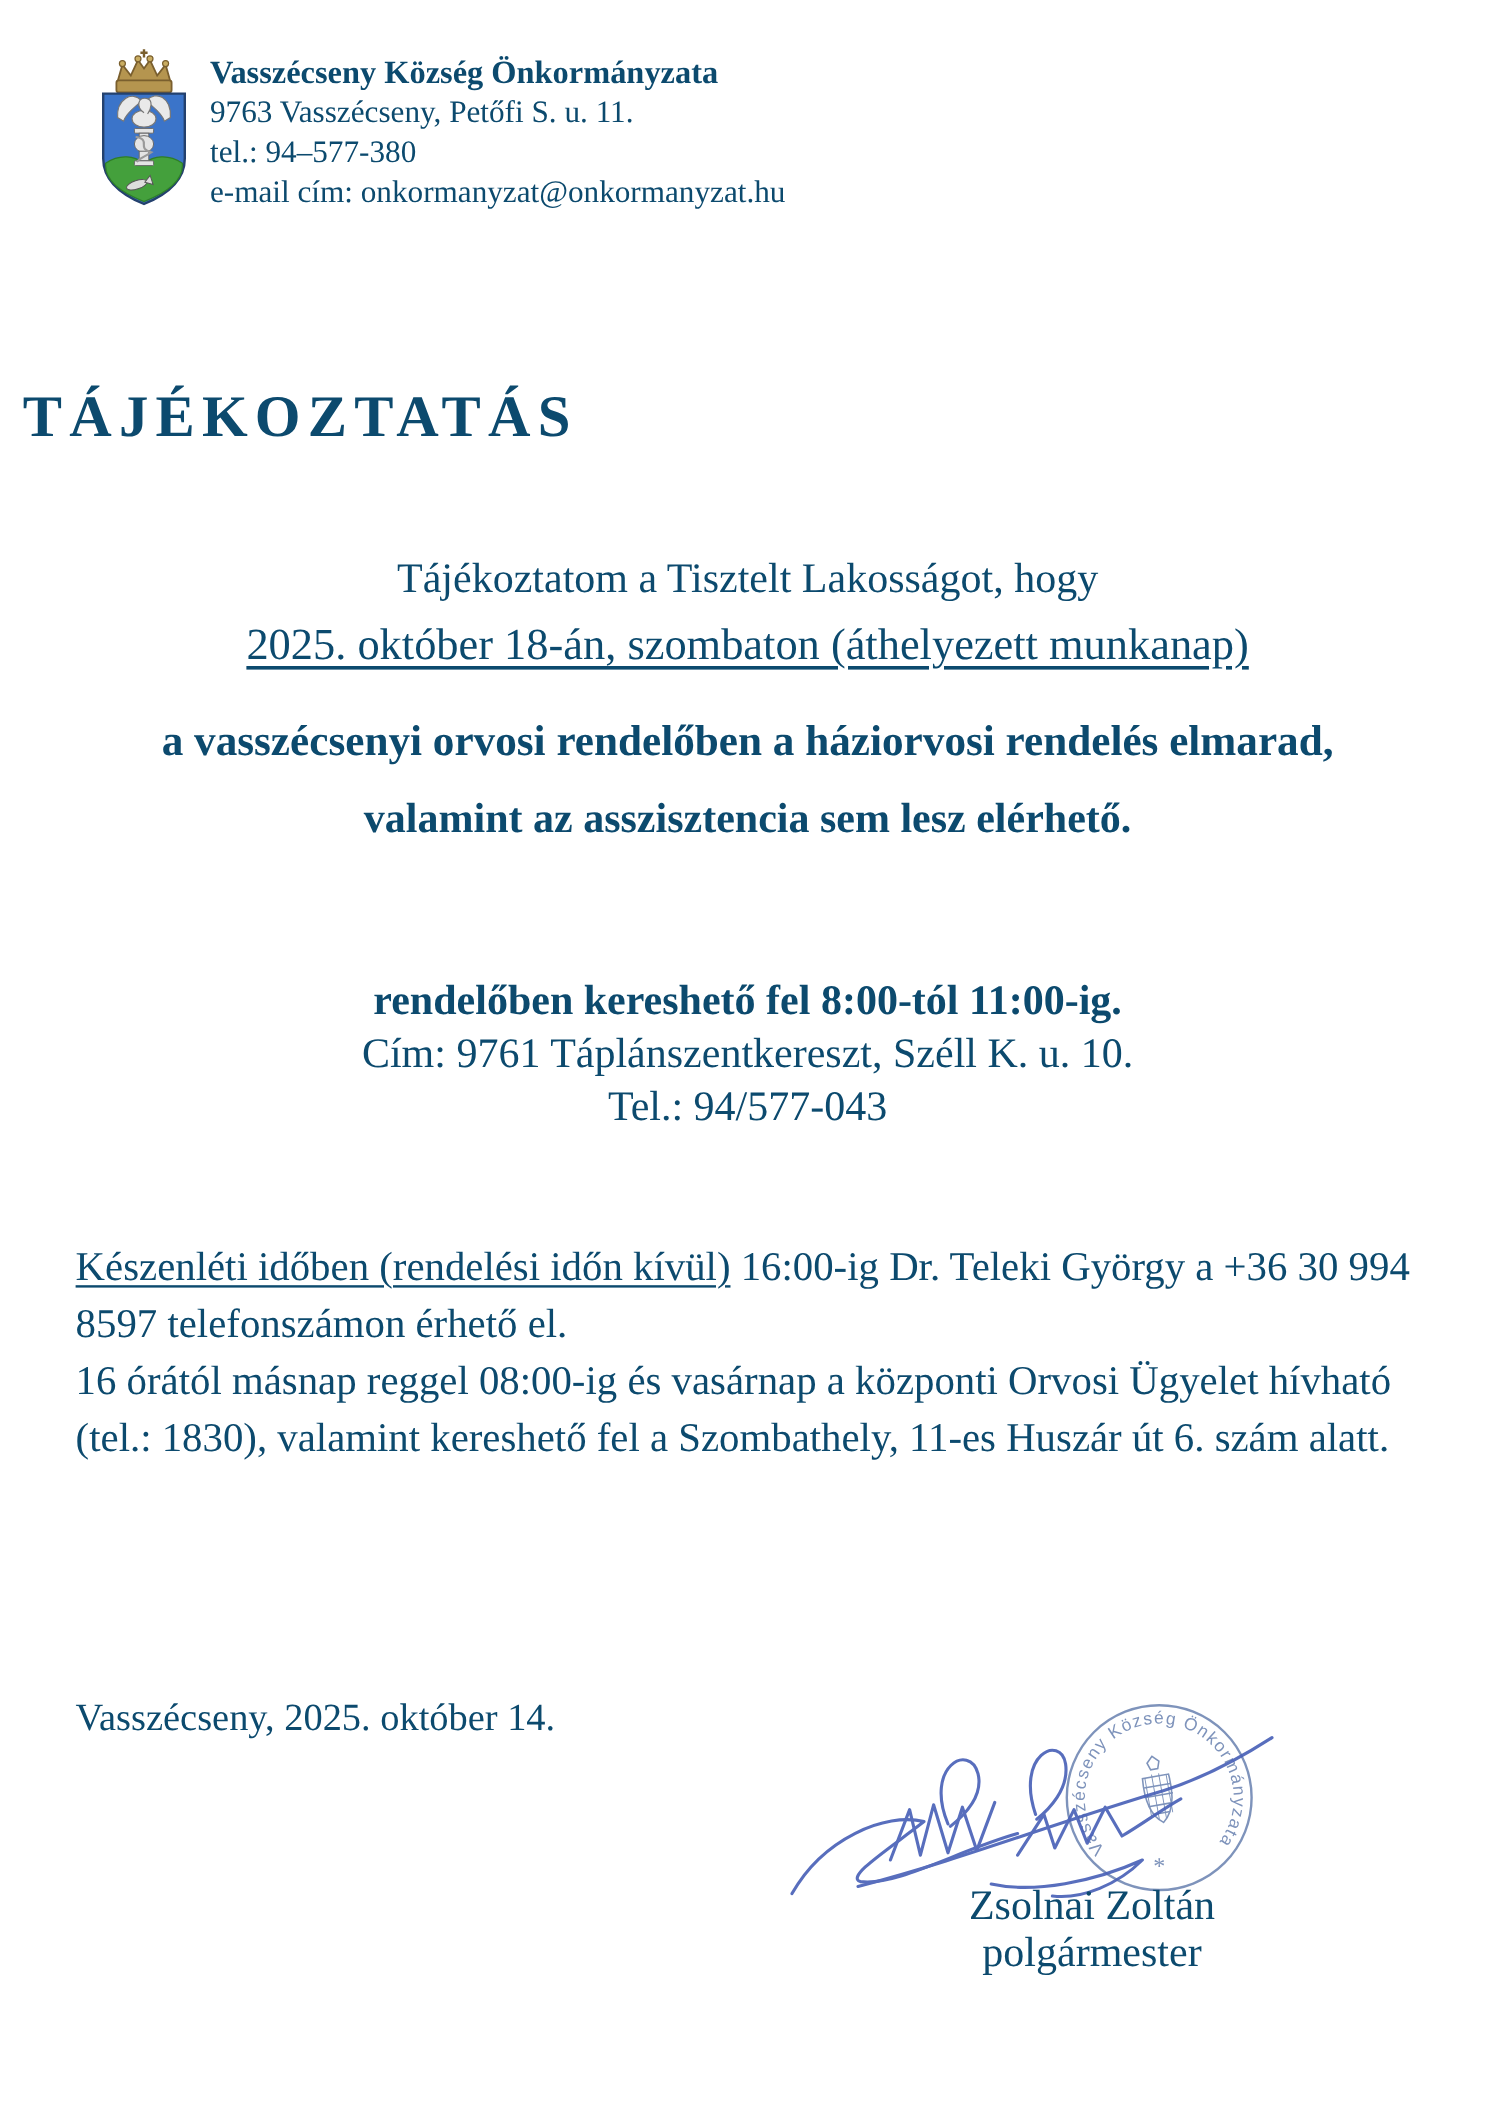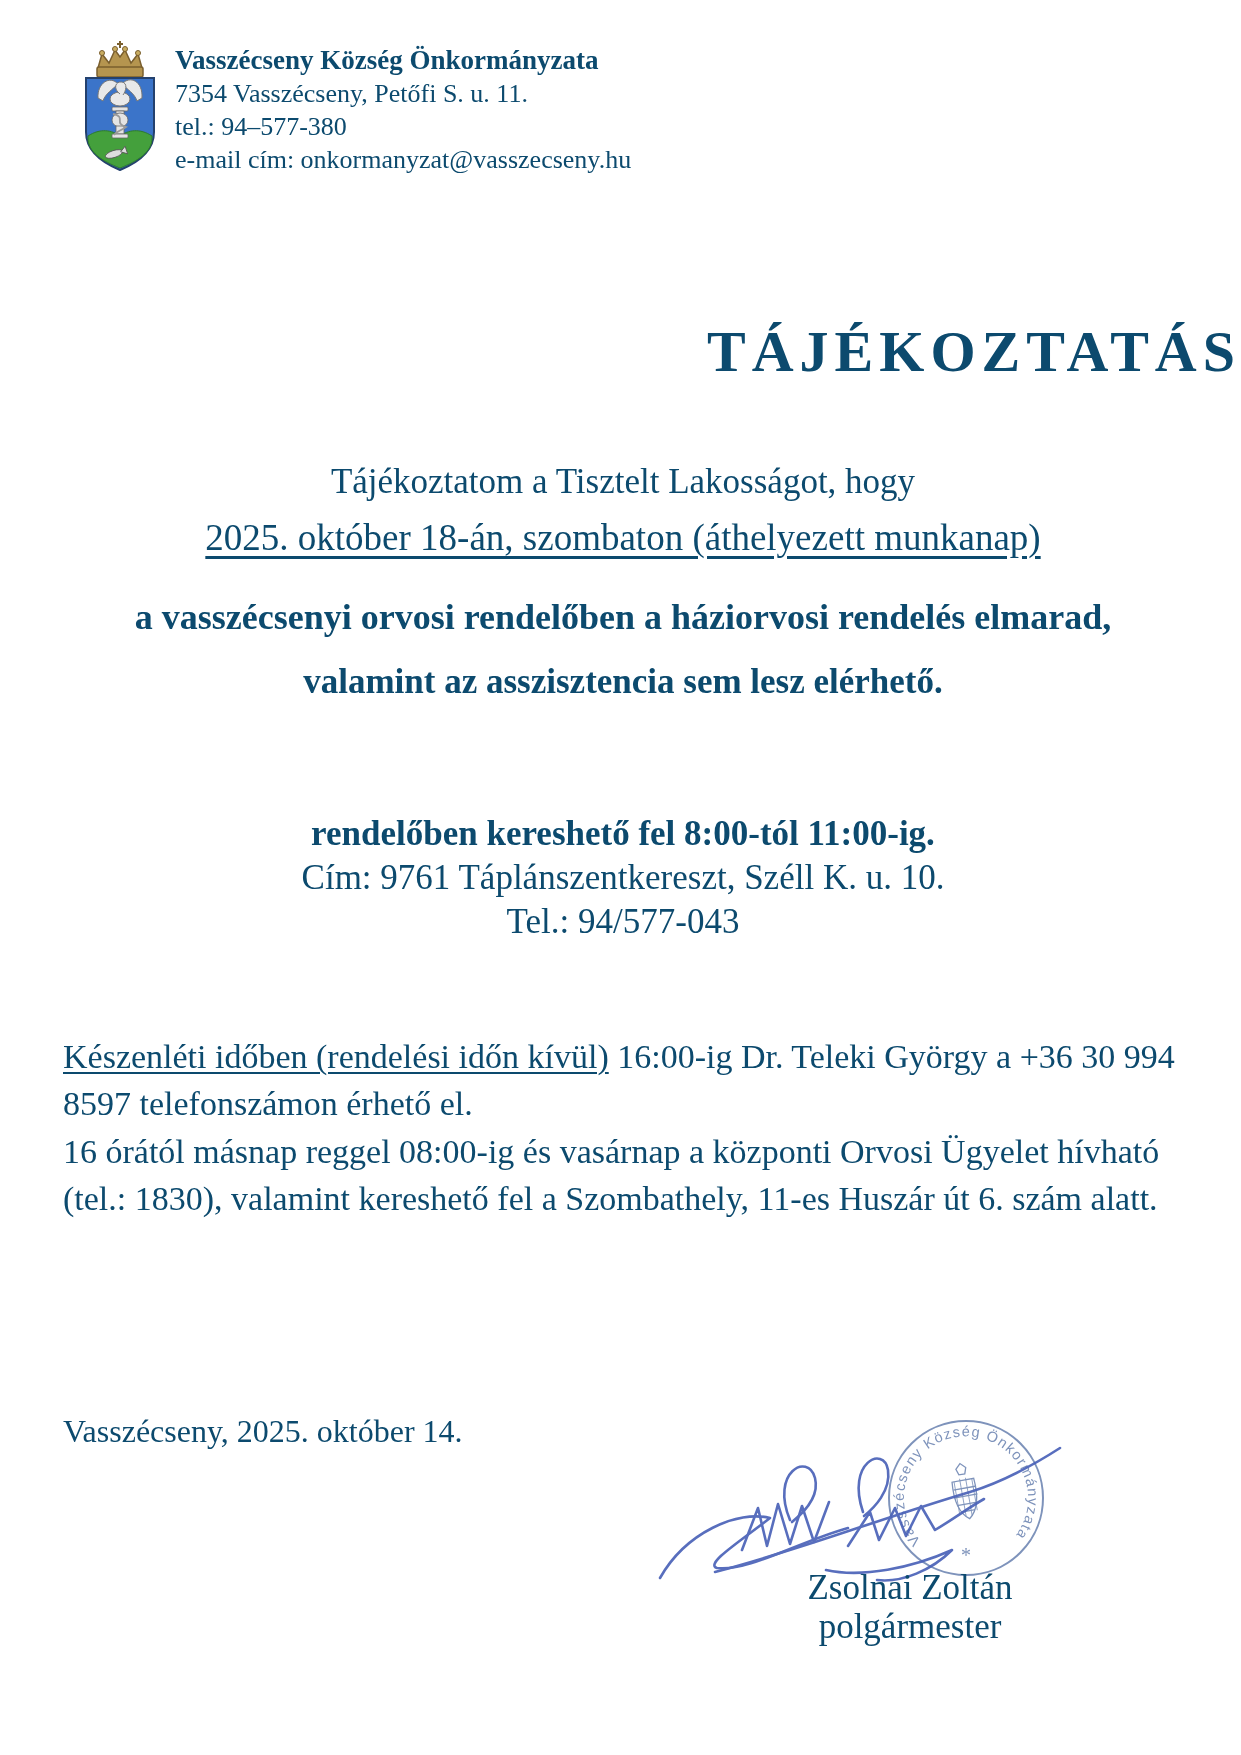--- a/index.html
+++ b/index.html
@@ -11,22 +11,22 @@
     font-family:"Liberation Serif","DejaVu Serif",serif;
     color:#0c4a6e;
     overflow:hidden;
   }
   .abs{position:absolute;}
   
   .logo{left:76px;top:40px;width:88px;height:132px;}
   .hdr{left:175px;top:44px;line-height:33px;font-size:26px;}
   .hdr .org{font-weight:bold;font-size:27px;}
   
-  .title{left:0;right:0;top:318px;text-align:right;
-         font-size:58px;font-weight:bold;letter-spacing:6px;}
+  .title{left:0;right:0;top:318px;text-align:left;
+         font-size:49px;font-weight:bold;letter-spacing:6px;padding-left:19px;}
   
   .cline{left:60px;right:55px;text-align:center;}
   .intro{top:462px;font-size:35px;}
   .dateline{top:516px;font-size:37px;font-weight:normal;}
   .dateline span{text-decoration:underline;text-decoration-thickness:3px;text-underline-offset:6px;}
   .cancel1{top:596px;font-size:36px;font-weight:bold;}
   .cancel2{top:662px;font-size:35px;font-weight:bold;}
   .panasz1{top:770px;font-size:35px;font-weight:bold;}
   .panasz2{top:814px;font-size:35px;font-weight:bold;}
   .caddr{top:858px;font-size:35px;}
@@ -79,23 +79,23 @@
       <rect x="40" y="67" width="8" height="3" fill="#e4e4e4" stroke="#666" stroke-width="0.8"></rect>
       <ellipse cx="44" cy="76" rx="8" ry="7" fill="#e4e4e4" stroke="#666" stroke-width="0.8"></ellipse>
       <rect x="40" y="82" width="8" height="8" fill="#e4e4e4" stroke="#666" stroke-width="0.8"></rect>
       <rect x="36" y="90" width="16" height="4" rx="1" fill="#e4e4e4" stroke="#666" stroke-width="0.8"></rect>
       <path d="M37,70 C51,73 37,79 50,83 C44,87 40,88 38,91" fill="none" stroke="#9a9a9a" stroke-width="1.8"></path>
     </g>
   </svg>
 
   <div class="abs hdr">
     <div class="org">Vasszécseny Község Önkormányzata</div>
-    <div>7354 Vasszécseny, Petőfi S. u. 11.</div>
+    <div>9763 Vasszécseny, Petőfi S. u. 11.</div>
     <div>tel.: 94–577-380</div>
-    <div>e-mail cím: onkormanyzat@vasszecseny.hu</div>
+    <div>e-mail cím: onkormanyzat@onkormanyzat.hu</div>
   </div>
 
   <div class="abs title">TÁJÉKOZTATÁS</div>
 
   <div class="abs cline intro">Tájékoztatom a Tisztelt Lakosságot, hogy</div>
   <div class="abs cline dateline">
     <span>2025. október 18-án, szombaton (áthelyezett munkanap)</span>
   </div>
   <div class="abs cline cancel1">a vasszécsenyi orvosi rendelőben a háziorvosi rendelés elmarad,</div>
   <div class="abs cline cancel2">valamint az asszisztencia sem lesz elérhető.</div>

